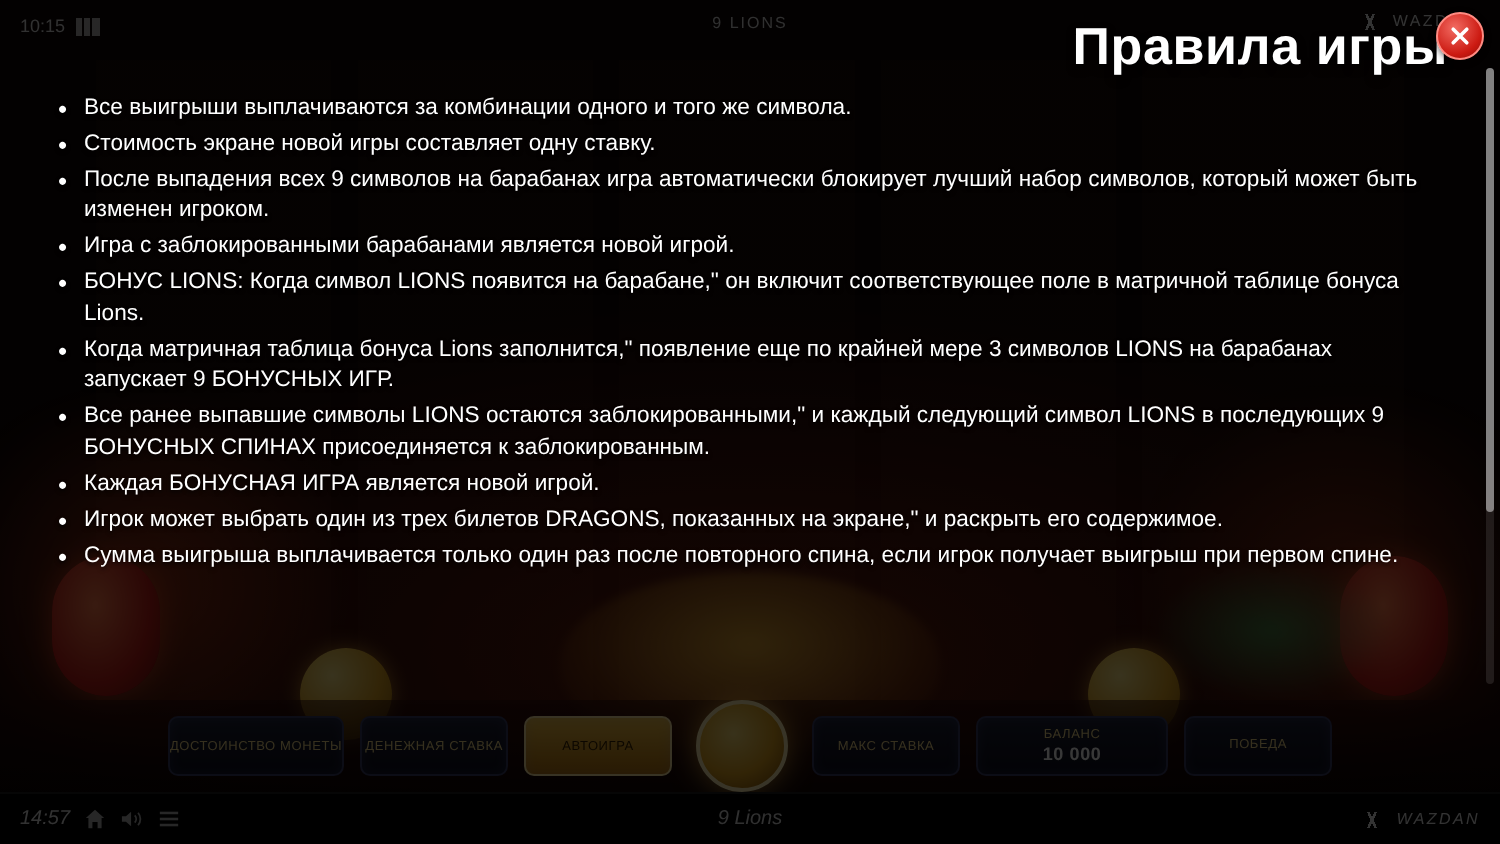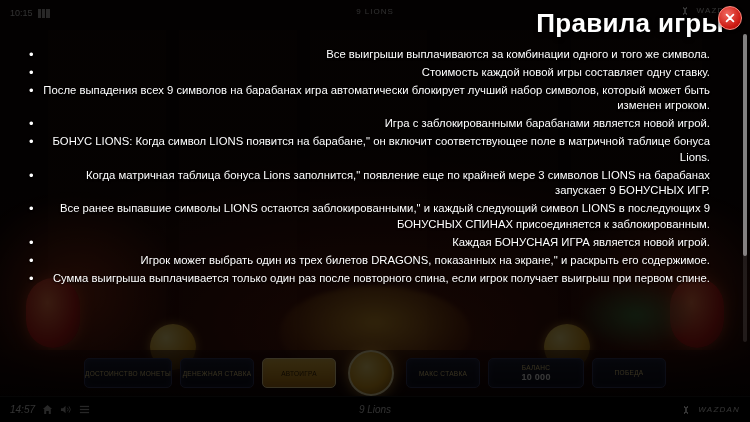--- a/index.html
+++ b/index.html
@@ -153,21 +153,21 @@
   }
   .rules-list {
     margin: 0; padding: 0 14px 0 24px;
     list-style: none;
   }
   .rules-list li {
     position: relative;
     font-size: 11.3px;
     line-height: 1.37;
     margin-bottom: 2.5px;
-    text-align: right;
+    text-align: left;
     text-shadow: 0 1px 2px rgba(0,0,0,.85);
   }
   .rules-list li::before {
     content: "•";
     position: absolute;
     left: -13px;
     top: -1px;
     font-size: 13px;
     color: #fff;
   }
@@ -273,21 +273,21 @@
       <span class="brand-mark"></span>
       <span class="brand-text">WAZDAN</span>
     </div>
   </div>
 
   <div class="rules">
     <div class="rules-title">Правила игры</div>
 
     <ul class="rules-list">
       <li>Все выигрыши выплачиваются за комбинации одного и того же символа.</li>
-      <li>Стоимость каждой новой игры составляет одну ставку.</li>
+      <li>Стоимость экране новой игры составляет одну ставку.</li>
       <li>После выпадения всех 9 символов на барабанах игра автоматически блокирует лучший набор символов, который может быть изменен игроком.</li>
       <li>Игра с заблокированными барабанами является новой игрой.</li>
       <li>БОНУС LIONS: Когда символ LIONS появится на барабане," он включит соответствующее поле в матричной таблице бонуса Lions.</li>
       <li>Когда матричная таблица бонуса Lions заполнится," появление еще по крайней мере 3 символов LIONS на барабанах запускает 9 БОНУСНЫХ ИГР.</li>
       <li>Все ранее выпавшие символы LIONS остаются заблокированными," и каждый следующий символ LIONS в последующих 9 БОНУСНЫХ СПИНАХ присоединяется к заблокированным.</li>
       <li>Каждая БОНУСНАЯ ИГРА является новой игрой.</li>
       <li>Игрок может выбрать один из трех билетов DRAGONS, показанных на экране," и раскрыть его содержимое.</li>
       <li>Сумма выигрыша выплачивается только один раз после повторного спина, если игрок получает выигрыш при первом спине.</li>
     </ul>
 

